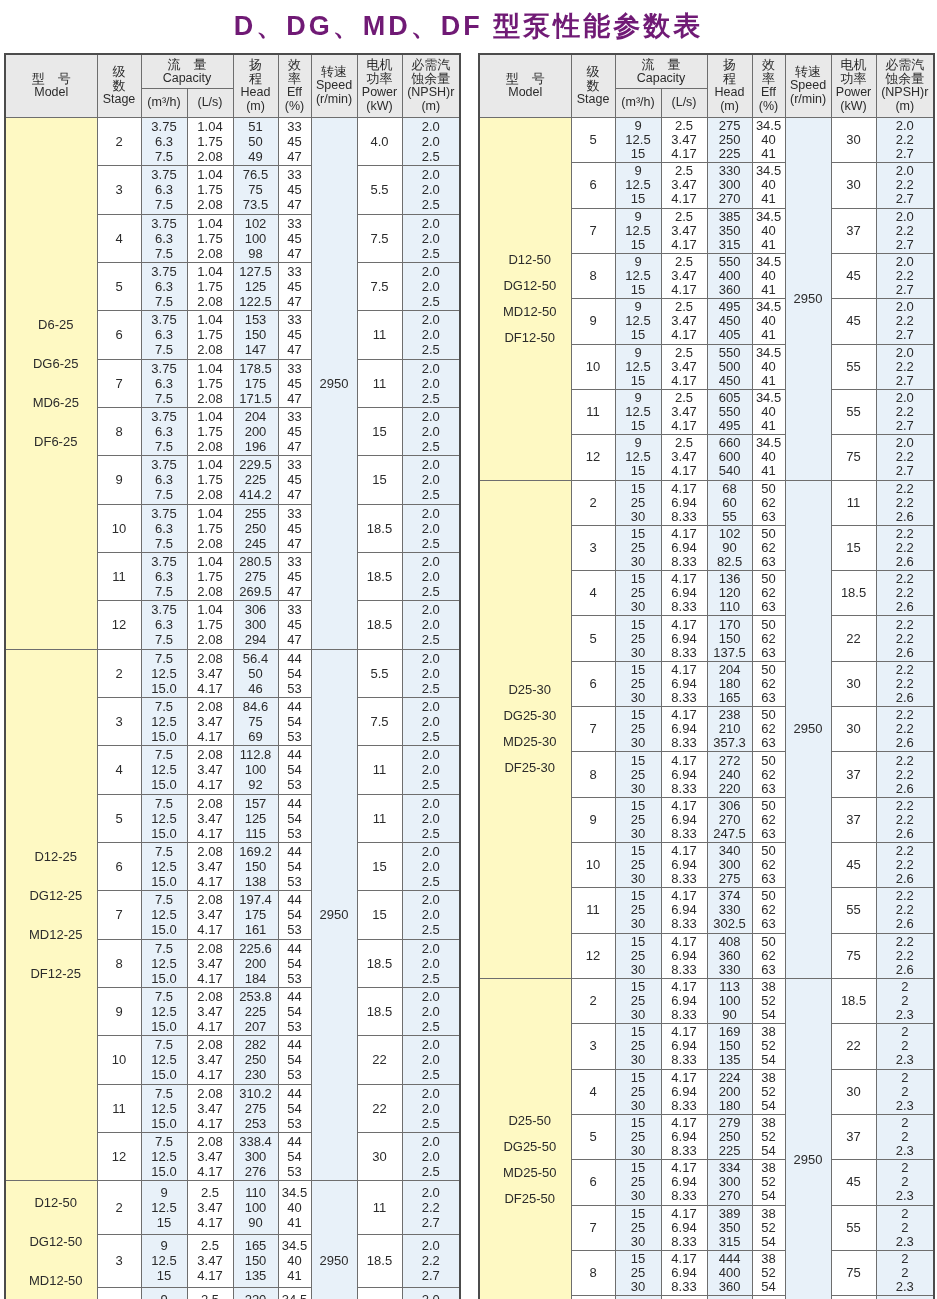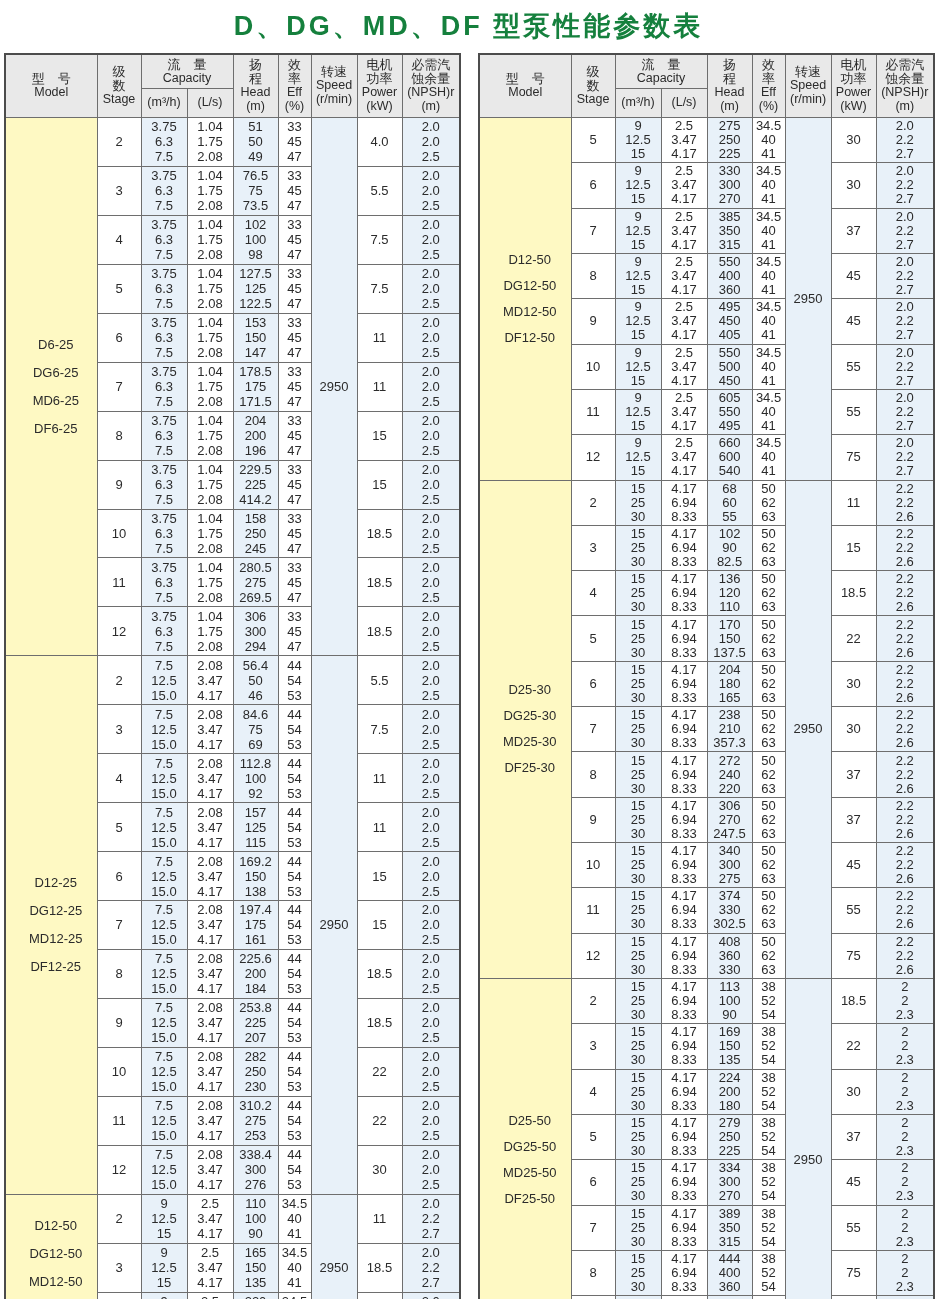--- a/index.html
+++ b/index.html
@@ -2,21 +2,21 @@
 <html><head>
 <meta charset="utf-8">
 <style>
   html,body{margin:0;padding:0;background:#ffffff;}
   .page{
     width:937px;height:1299px;background:#ffffff;overflow:hidden;
     font-family:"Liberation Sans","DejaVu Sans",sans-serif;color:#2b2b2b;
   }
   .title{
     margin:0;padding-top:8px;text-align:center;
-    font-size:27px;font-weight:bold;letter-spacing:3px;color:#15803d;
+    font-size:27px;font-weight:bold;letter-spacing:3px;color:#701a75;
   }
   .tables{display:flex;gap:17px;padding:9px 5px 0 4px;}
   table.ptable{
     border-collapse:collapse;table-layout:fixed;width:456px;
     border:2px solid #4c4c4c;
   }
   .ptable th,.ptable td{
     border:1px solid #6e6e6e;text-align:center;vertical-align:middle;
     padding:0;overflow:hidden;
   }
@@ -28,21 +28,21 @@
   .he{font-size:12.5px;line-height:13.5px;}
   .pre{white-space:pre-line;}
   .ptable tbody td{font-size:13px;}
   .t-left tbody td{line-height:15px;padding:1px 0;}
   .t-right tbody td{line-height:14px;padding:1px 0;}
   .blue{background:#e8f1f9;}
   .model-cell{
     background:#fef9c3;text-align:left;padding-left:9px !important;
     font-size:13px;
   }
-  .t-left .model-cell{line-height:28px;}
+  .t-left .model-cell{line-height:39px;}
   .t-right .model-cell{line-height:26px;}
 </style>
 </head>
 <body>
 
 <div class="page">
   <h1 class="title">D、DG、MD、DF 型泵性能参数表</h1>
 
   <div class="tables">
 
@@ -281,21 +281,21 @@
 2.5</td>
           </tr>
           <tr>
             <td class="pre">10</td>
             <td class="pre blue">3.75
 6.3
 7.5</td>
             <td class="pre">1.04
 1.75
 2.08</td>
-            <td class="pre blue">158
+            <td class="pre blue">255
 250
 245</td>
             <td class="pre">33
 45
 47</td>
             <td class="pre">18.5</td>
             <td class="pre blue">2.0
 2.0
 2.5</td>
           </tr>

